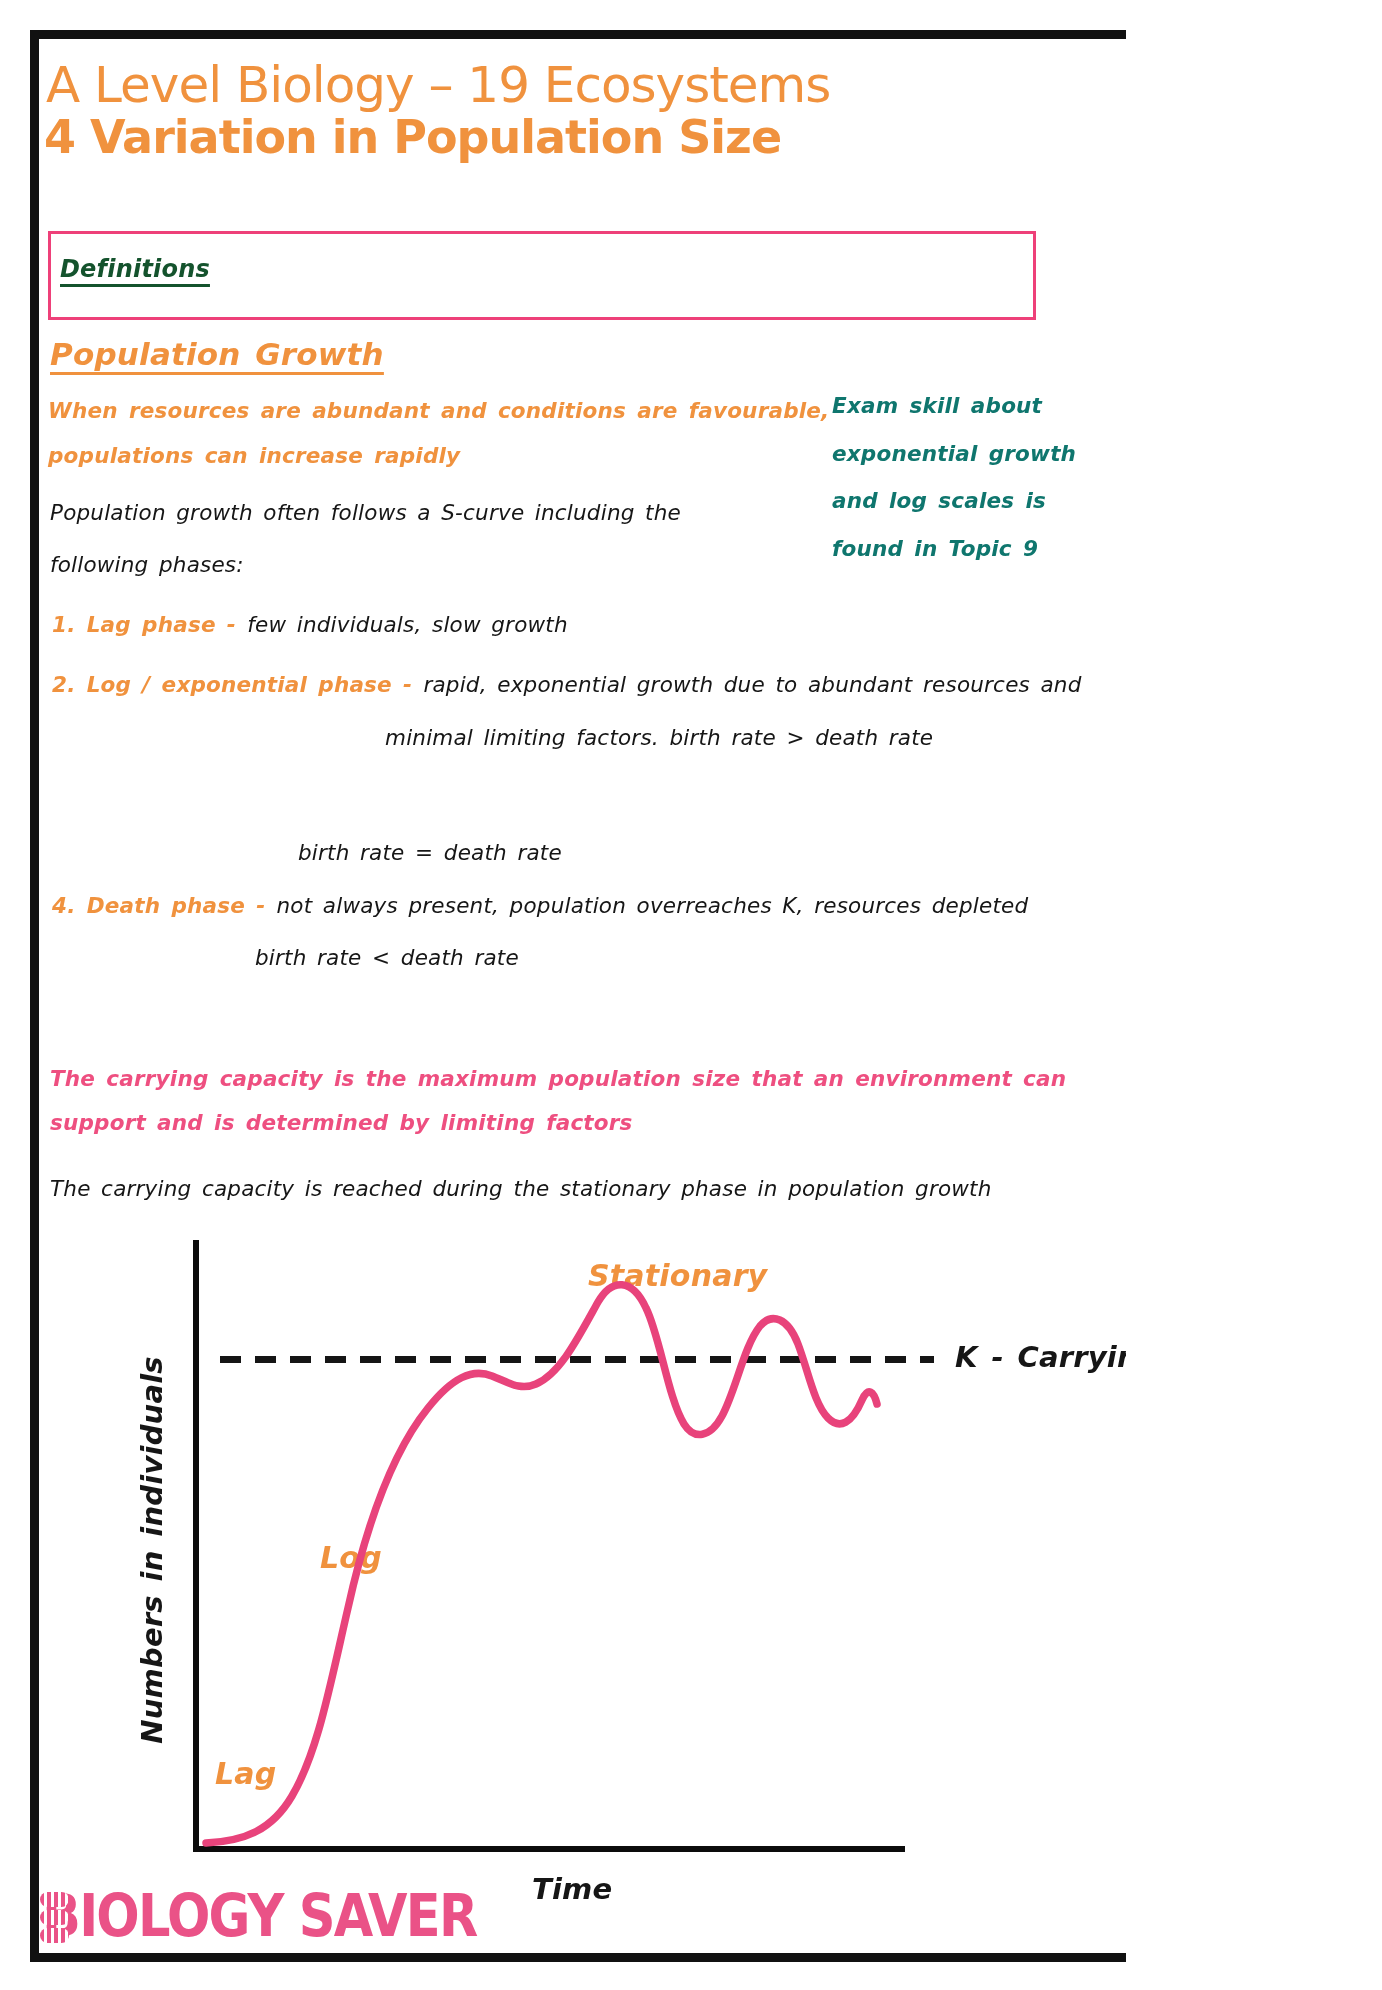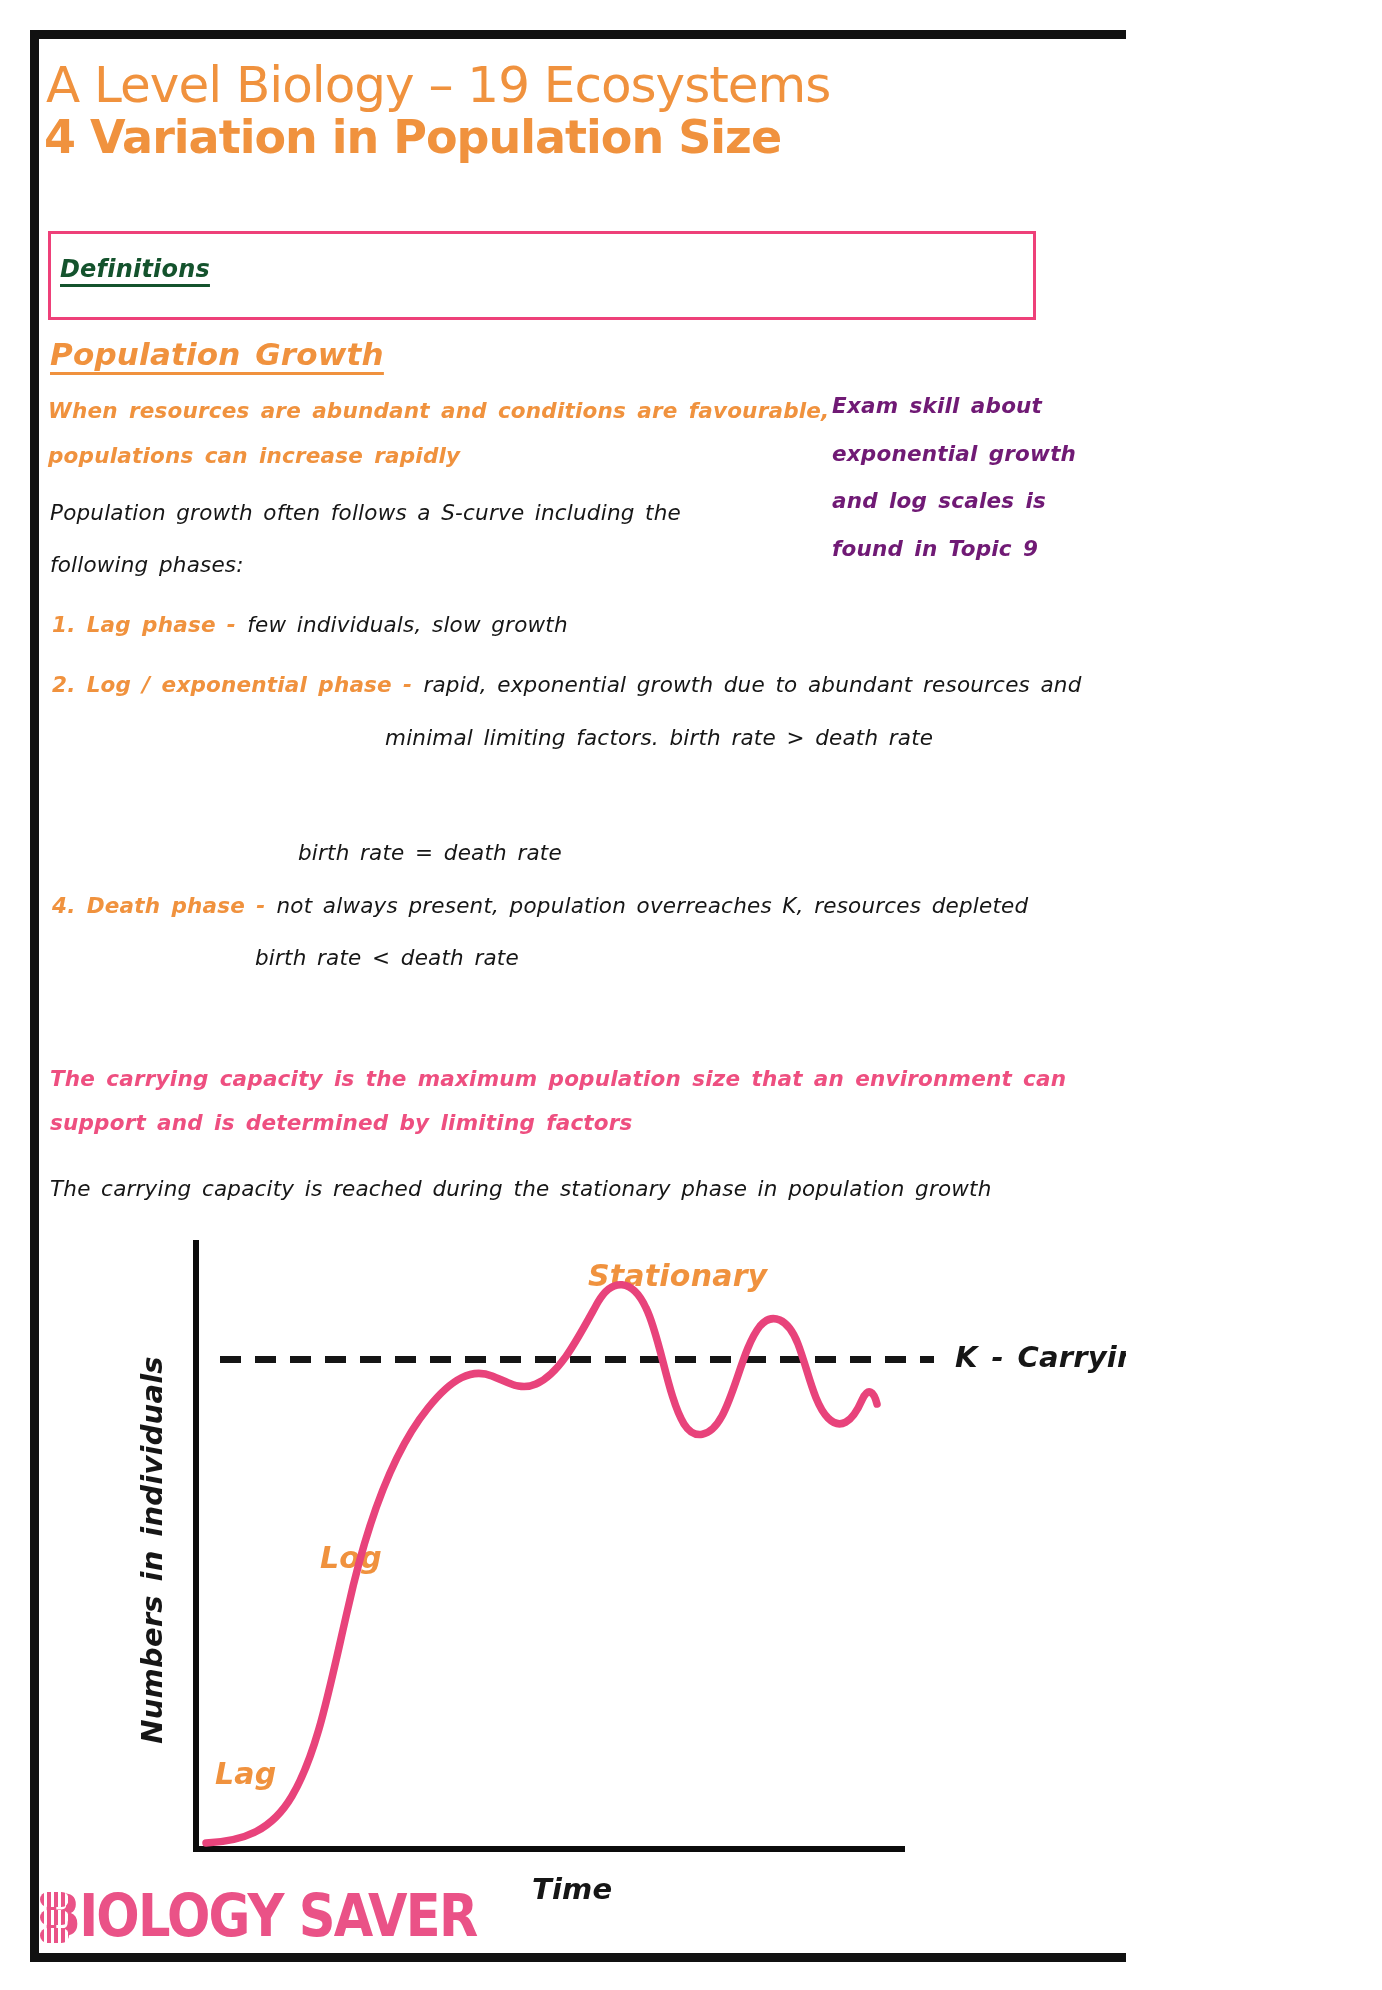--- a/index.html
+++ b/index.html
@@ -10,21 +10,21 @@
   .page-border{left:30px;top:30px;width:1322px;height:1932px;border:9px solid #111111;
                box-sizing:border-box;z-index:5;}
   .edge-sliver{left:1376px;top:0;width:6px;height:1990px;background:#d6d6d6;z-index:60;}
   
   .title1{left:46px;top:56px;font-size:50px;color:#F0923E;letter-spacing:-1px;white-space:nowrap;z-index:8;}
   .title2{left:44px;top:110px;font-size:46px;color:#F0923E;font-weight:bold;letter-spacing:-1px;white-space:nowrap;z-index:8;}
   
   .hand{font-style:italic;font-size:21.5px;color:#161616;letter-spacing:0.2px;word-spacing:3.5px;white-space:nowrap;z-index:8;}
   .orange{color:#F0923E;font-weight:bold;}
   .pink{color:#EE4F80;font-weight:bold;}
-  .pinknote{color:#701a75;font-weight:bold;}
+  .pinknote{color:#0f766e;font-weight:bold;}
   .u{text-decoration:underline;text-decoration-thickness:2.5px;text-underline-offset:7px;}
   
   .defbox{left:48px;top:231px;width:988px;height:89px;border:3px solid #EE4079;box-sizing:border-box;z-index:7;}
   .def-head{left:60px;top:240px;font-size:24px;color:#14532d;font-weight:bold;margin-top:15px;}
   .def-line{left:60px;top:281px;}
   .sec-head{left:50px;top:336px;font-size:31px;}
   .exam{left:832px;top:382px;line-height:47.5px;font-size:21.5px;white-space:nowrap;}
   
   .yaxis{left:193px;top:1240px;width:6px;height:612px;background:#0c0c0c;z-index:8;}
   .xaxis{left:193px;top:1846px;width:712px;height:6px;background:#0c0c0c;z-index:8;}

